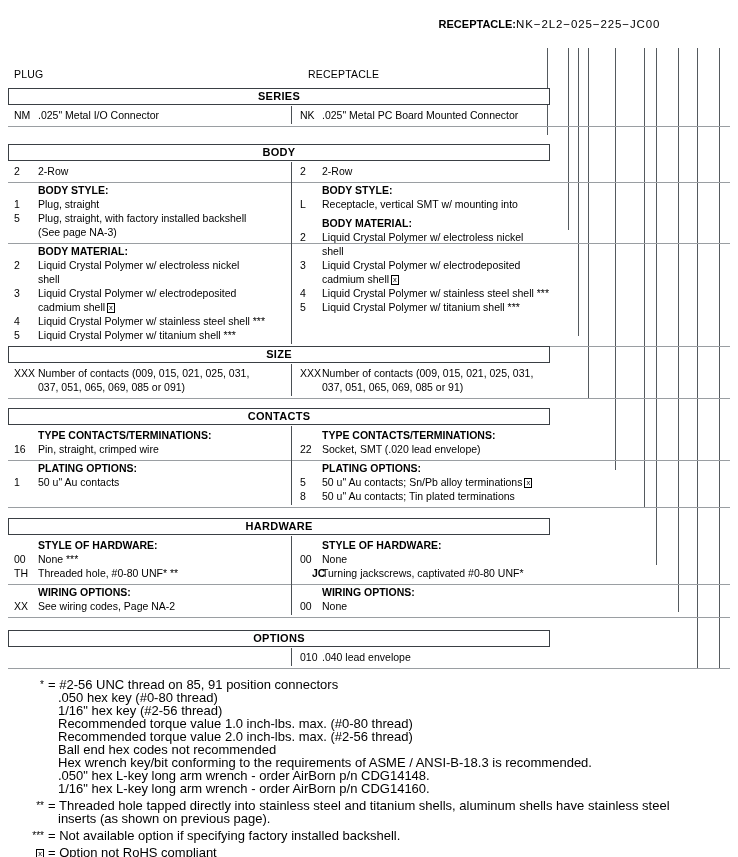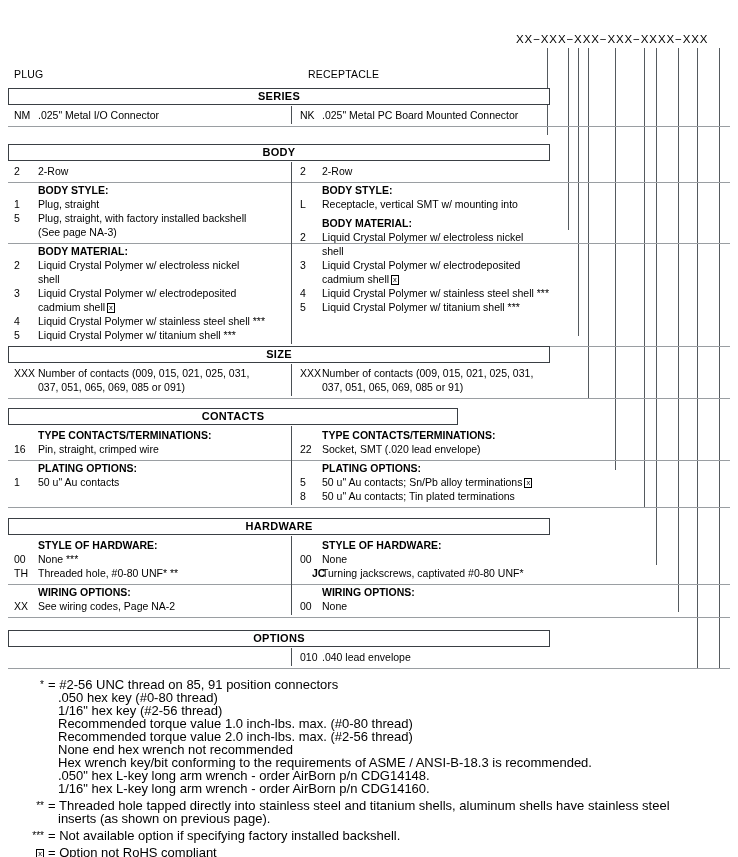--- a/index.html
+++ b/index.html
@@ -141,22 +141,23 @@
     text-align: right;
     white-space: nowrap;
     font-size: 10px;
     line-height: 13px;
   }
 </style>
 </head>
 <body>
 
 <div id="pn-header">
-  <div class="pn-row" id="pn-r3">
-    <span class="pn-value">XX−XXX−XXX−XXX−XXXX−XXX</span>
+  <div class="pn-row" id="pn-r2">
+    <span class="pn-label-inner">RECEPTACLE:</span>
+    <span class="pn-value">NK−2L2−025−225−JC00</span>
   </div>
 </div>
 
 <div id="leaders">
     <div class="leader" style="left: 547px; top: 48px; height: 87px;"></div>
     <div class="leader" style="left: 568px; top: 48px; height: 182px;"></div>
     <div class="leader" style="left: 578px; top: 48px; height: 288px;"></div>
     <div class="leader" style="left: 588px; top: 48px; height: 350px;"></div>
     <div class="leader" style="left: 615px; top: 48px; height: 422px;"></div>
     <div class="leader" style="left: 644px; top: 48px; height: 460px;"></div>
@@ -219,21 +220,21 @@
     <div class="vdiv" style="left: 291px; top: 162px; height: 182px;"></div>
     <div class="banner" style="top: 346px; width: 542px;">SIZE</div>
     <div class="code" style="left: 14px; top: 367px;">XXX</div>
     <div class="desc" style="left: 38px; top: 367px;"><span>Number of contacts (009, 015, 021, 025, 031,</span></div>
     <div class="desc" style="left: 38px; top: 381px;"><span>037, 051, 065, 069, 085 or 091)</span></div>
     <div class="code" style="left: 300px; top: 367px;">XXX</div>
     <div class="desc" style="left: 322px; top: 367px;"><span>Number of contacts (009, 015, 021, 025, 031,</span></div>
     <div class="desc" style="left: 322px; top: 381px;"><span>037, 051, 065, 069, 085 or 91)</span></div>
     <div class="rule" style="top: 398px; width: 722px;"></div>
     <div class="vdiv" style="left: 291px; top: 364px; height: 32px;"></div>
-    <div class="banner" style="top: 408px; width: 450px;">CONTACTS</div>
+    <div class="banner" style="top: 408px; width: 542px;">CONTACTS</div>
     <div class="hdr" style="left: 38px; top: 429px;">TYPE CONTACTS/TERMINATIONS:</div>
     <div class="code" style="left: 14px; top: 443px;">16</div>
     <div class="desc" style="left: 38px; top: 443px;"><span>Pin, straight, crimped wire</span></div>
     <div class="hdr" style="left: 38px; top: 462px;">PLATING OPTIONS:</div>
     <div class="code" style="left: 14px; top: 476px;">1</div>
     <div class="desc" style="left: 38px; top: 476px;"><span>50 u" Au contacts</span></div>
     <div class="hdr" style="left: 322px; top: 429px;">TYPE CONTACTS/TERMINATIONS:</div>
     <div class="code" style="left: 300px; top: 443px;">22</div>
     <div class="desc" style="left: 322px; top: 443px;"><span>Socket, SMT (.020 lead envelope)</span></div>
     <div class="hdr" style="left: 322px; top: 462px;">PLATING OPTIONS:</div>
@@ -271,21 +272,21 @@
     <div class="vdiv" style="left: 291px; top: 648px; height: 18px;"></div>
   </div>
 
 <div id="footnotes">
     <div class="fn-mark" style="left: 0px; width: 44px; top: 0px;">*</div>
     <div class="fn-line" style="left: 48px; top: 0px;">= #2-56 UNC thread on 85, 91 position connectors</div>
     <div class="fn-line" style="left: 58px; top: 13px;">.050 hex key (#0-80 thread)</div>
     <div class="fn-line" style="left: 58px; top: 26px;">1/16" hex key (#2-56 thread)</div>
     <div class="fn-line" style="left: 58px; top: 39px;">Recommended torque value 1.0 inch-lbs. max. (#0-80 thread)</div>
     <div class="fn-line" style="left: 58px; top: 52px;">Recommended torque value 2.0 inch-lbs. max. (#2-56 thread)</div>
-    <div class="fn-line" style="left: 58px; top: 65px;">None end hex wrench not recommended</div>
+    <div class="fn-line" style="left: 58px; top: 65px;">Ball end hex codes not recommended</div>
     <div class="fn-line" style="left: 58px; top: 78px;">Hex wrench key/bit conforming to the requirements of ASME / ANSI-B-18.3 is recommended.</div>
     <div class="fn-line" style="left: 58px; top: 91px;">.050" hex L-key long arm wrench - order AirBorn p/n CDG14148.</div>
     <div class="fn-line" style="left: 58px; top: 104px;">1/16" hex L-key long arm wrench - order AirBorn p/n CDG14160.</div>
     <div class="fn-mark" style="left: 0px; width: 44px; top: 121px;">**</div>
     <div class="fn-line" style="left: 48px; top: 121px;">= Threaded hole tapped directly into stainless steel and titanium shells, aluminum shells have stainless steel</div>
     <div class="fn-line" style="left: 58px; top: 134px;">inserts (as shown on previous page).</div>
     <div class="fn-mark" style="left: 0px; width: 44px; top: 151px;">***</div>
     <div class="fn-line" style="left: 48px; top: 151px;">= Not available option if specifying factory installed backshell.</div>
     <div class="fn-mark" style="left: 0px; width: 44px; top: 168px;"><span class="rohs-legend">x</span></div>
     <div class="fn-line" style="left: 48px; top: 168px;">= Option not RoHS compliant</div>

